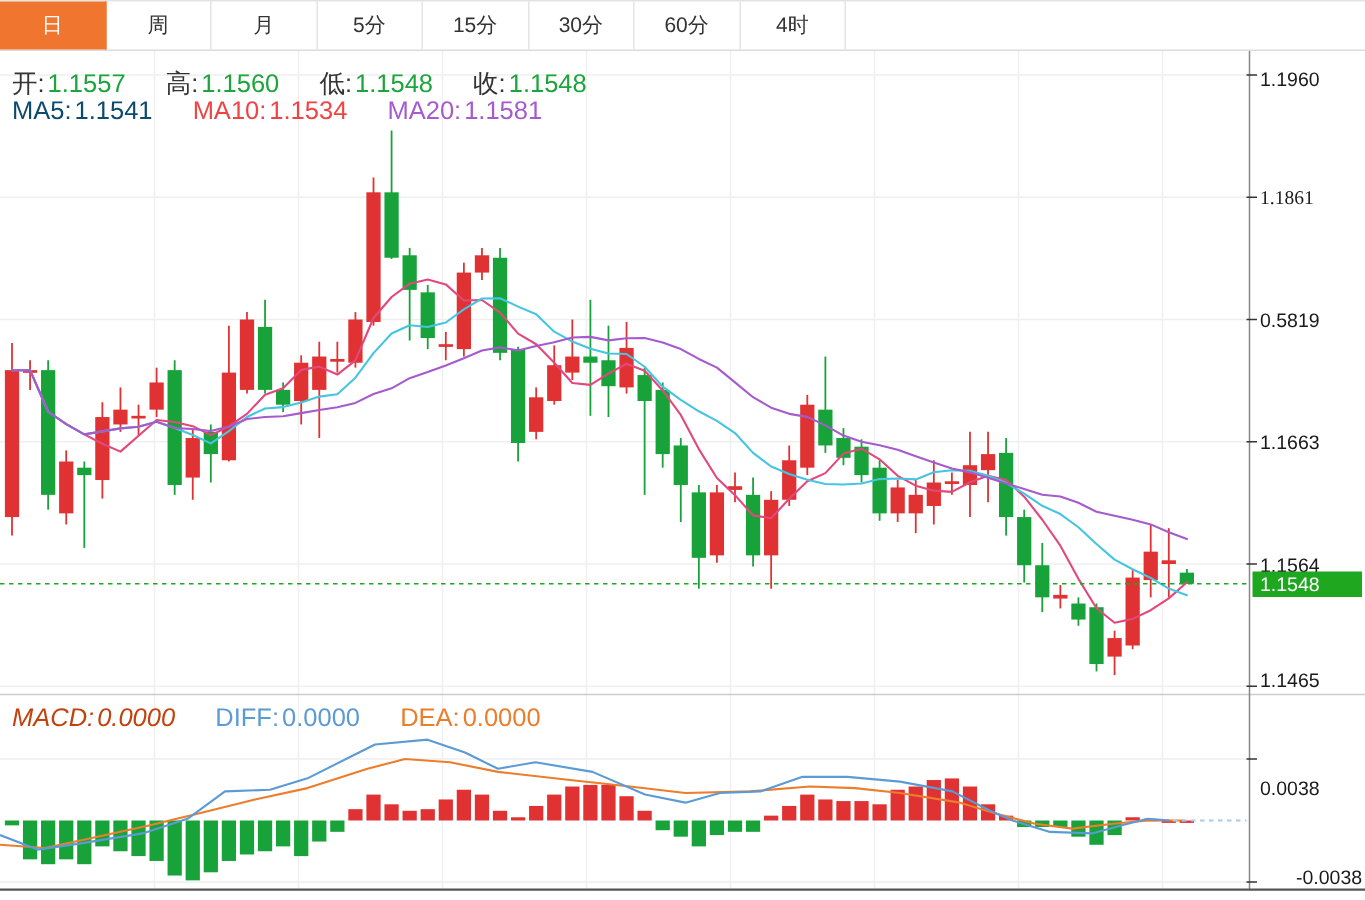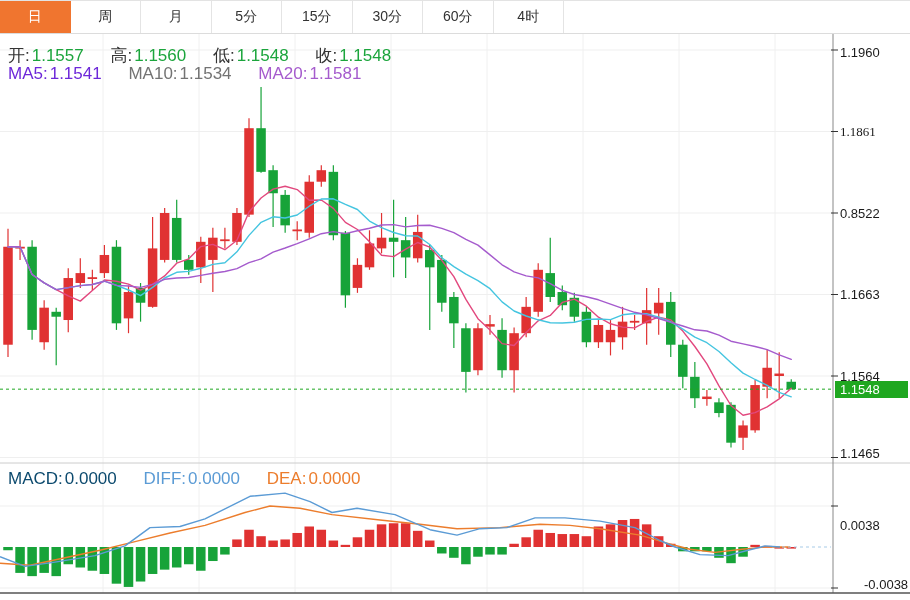--- a/index.html
+++ b/index.html
@@ -10,22 +10,22 @@
           border-top:1px solid #e3e3e3;border-bottom:1px solid #dcdcdc;display:flex;box-sizing:border-box;}
   .tab{width:70.5px;height:100%;box-sizing:border-box;border-right:1px solid #e4e4e4;
        display:flex;align-items:center;justify-content:center;font-size:14px;color:#333;cursor:pointer;}
   .tab.active{background:#f0752f;color:#fff;border-right:1px solid #f0752f;}
   
   .inforow{position:absolute;left:8px;font-size:17px;white-space:nowrap;z-index:3;}
   .inforow span{margin-right:2px;}
   .lbl{color:#333;}
   .val-green{color:#1ba53c;}
   .gap{display:inline-block;width:18px;}
-  .ma5{color:#6d28d9;} .ma10{color:#737373;} .ma20{color:#a55bcd;}
-  .macd-red{color:#0c4a6e;} .diff-blue{color:#5b9bd5;} .dea-orange{color:#ec7d2d;}
+  .ma5{color:#0c4a6e;} .ma10{color:#ef4444;} .ma20{color:#a55bcd;}
+  .macd-red{color:#c2410c;font-style:italic;} .diff-blue{color:#5b9bd5;} .dea-orange{color:#ec7d2d;}
   
   .axis-label{position:absolute;left:840px;font-size:13px;color:#1a1a1a;z-index:3;}
   .price-tag{position:absolute;left:835px;width:73px;height:17px;background:#1fa720;color:#fff;
              font-size:13px;line-height:17px;padding-left:5px;box-sizing:border-box;z-index:4;}
   svg{position:absolute;top:0;left:0;z-index:1;}
 </style>
 </head>
 <body>
 
 <div id="app">
@@ -306,21 +306,21 @@
   </div>
 
   <div class="inforow" style="top:469px;">
     <span class="macd-red">MACD:</span><span class="macd-red">0.0000</span><span class="gap"></span>
     <span class="diff-blue">DIFF:</span><span class="diff-blue">0.0000</span><span class="gap"></span>
     <span class="dea-orange">DEA:</span><span class="dea-orange">0.0000</span>
   </div>
 
   <div class="axis-label" style="top:45px;">1.1960</div>
   <div class="axis-label" style="top:124px;font-family:Liberation Serif, serif;">1.1861</div>
-  <div class="axis-label" style="top:206px;">0.8522</div>
+  <div class="axis-label" style="top:206px;">0.5819</div>
   <div class="axis-label" style="top:287px;text-align:right;">1.1663</div>
   <div class="axis-label" style="top:369px;">1.1564</div>
   <div class="axis-label" style="top:446px;">1.1465</div>
   <div class="price-tag" style="top:381px;">1.1548</div>
 
   <div class="axis-label" style="top:498px;margin-top:20px;">0.0038</div>
   <div class="axis-label" style="top:577px;margin-left:24px;">-0.0038</div>
 
 </div>
 

